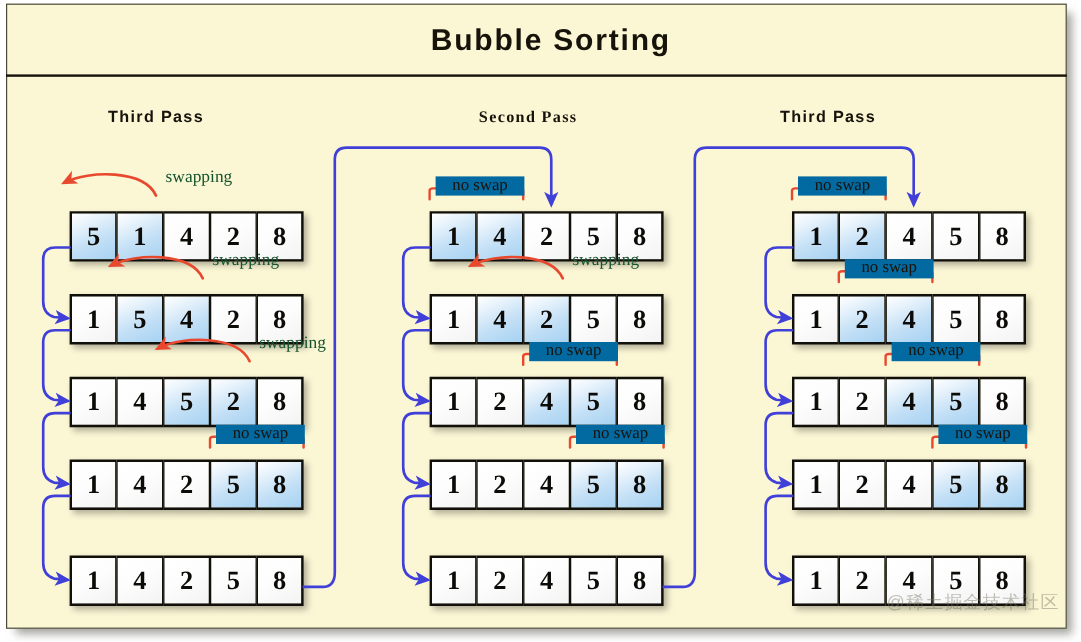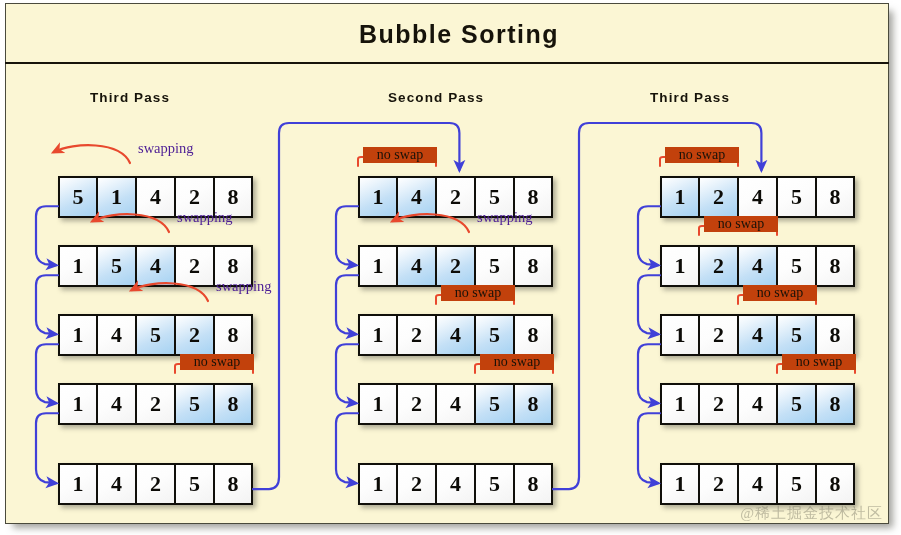--- a/index.html
+++ b/index.html
@@ -83,63 +83,63 @@
   .row .cell:first-child { border-left-width: 2px; }
   .row .cell:last-child  { border-right-width: 2px; }
   .cell.hl {
     background: linear-gradient(155deg, #ffffff 0%, #eaf4fc 22%, #c4e0f6 58%, #a6d2f2 100%);
   }
   
   .swap-label {
     position: absolute;
     font-family: "Liberation Serif", serif;
     font-size: 14.5px;
-    color: #4c1d95;
+    color: #14532d;
     white-space: nowrap;
   }
   .noswap-label {
     position: absolute;
     font-family: "Liberation Serif", serif;
     font-size: 14px;
     color: #1a1208;
     white-space: nowrap;
-    background: #c2410c;
+    background: #0369a1;
     padding: 0 3px;
     z-index: 3;
   }
   
   .ov {
     position: absolute;
     left: 0; top: 0;
     width: 901px; height: 535px;
     pointer-events: none;
   }
   .watermark {
     position: absolute;
     right: 18px;
-    bottom: 12px;
-    font-family: Liberation Serif, serif;
+    bottom: 23px;
+    font-family: Liberation Sans, sans-serif;
     font-size: 15px;
     color: rgba(120,118,100,0.45);
     letter-spacing: 1px;
     white-space: nowrap;
   }
 </style>
 </head>
 <body>
 
 <div id="canvas">
 
   <div class="frame"></div>
 
   <div class="title">Bubble  Sorting</div>
   <div class="title-rule"></div>
 
   <div class="pass-head" id="head0" style="left: 90px; top: 90px;">Third  Pass</div>
-  <div class="pass-head" id="head1" style="left: 388px; top: 90px;">Second  Pass</div>
+  <div class="pass-head" id="head1" style="left: 399px; top: 90px; font-family: Liberation Serif, serif;">Second  Pass</div>
   <div class="pass-head" id="head2" style="left: 650px; top: 90px;">Third  Pass</div>
 
   <div id="rows-layer">
       <div class="row" style="left: 58px; top: 176px;">
         <div class="cell hl">5</div>
         <div class="cell hl">1</div>
         <div class="cell">4</div>
         <div class="cell">2</div>
         <div class="cell">8</div>
       </div>

